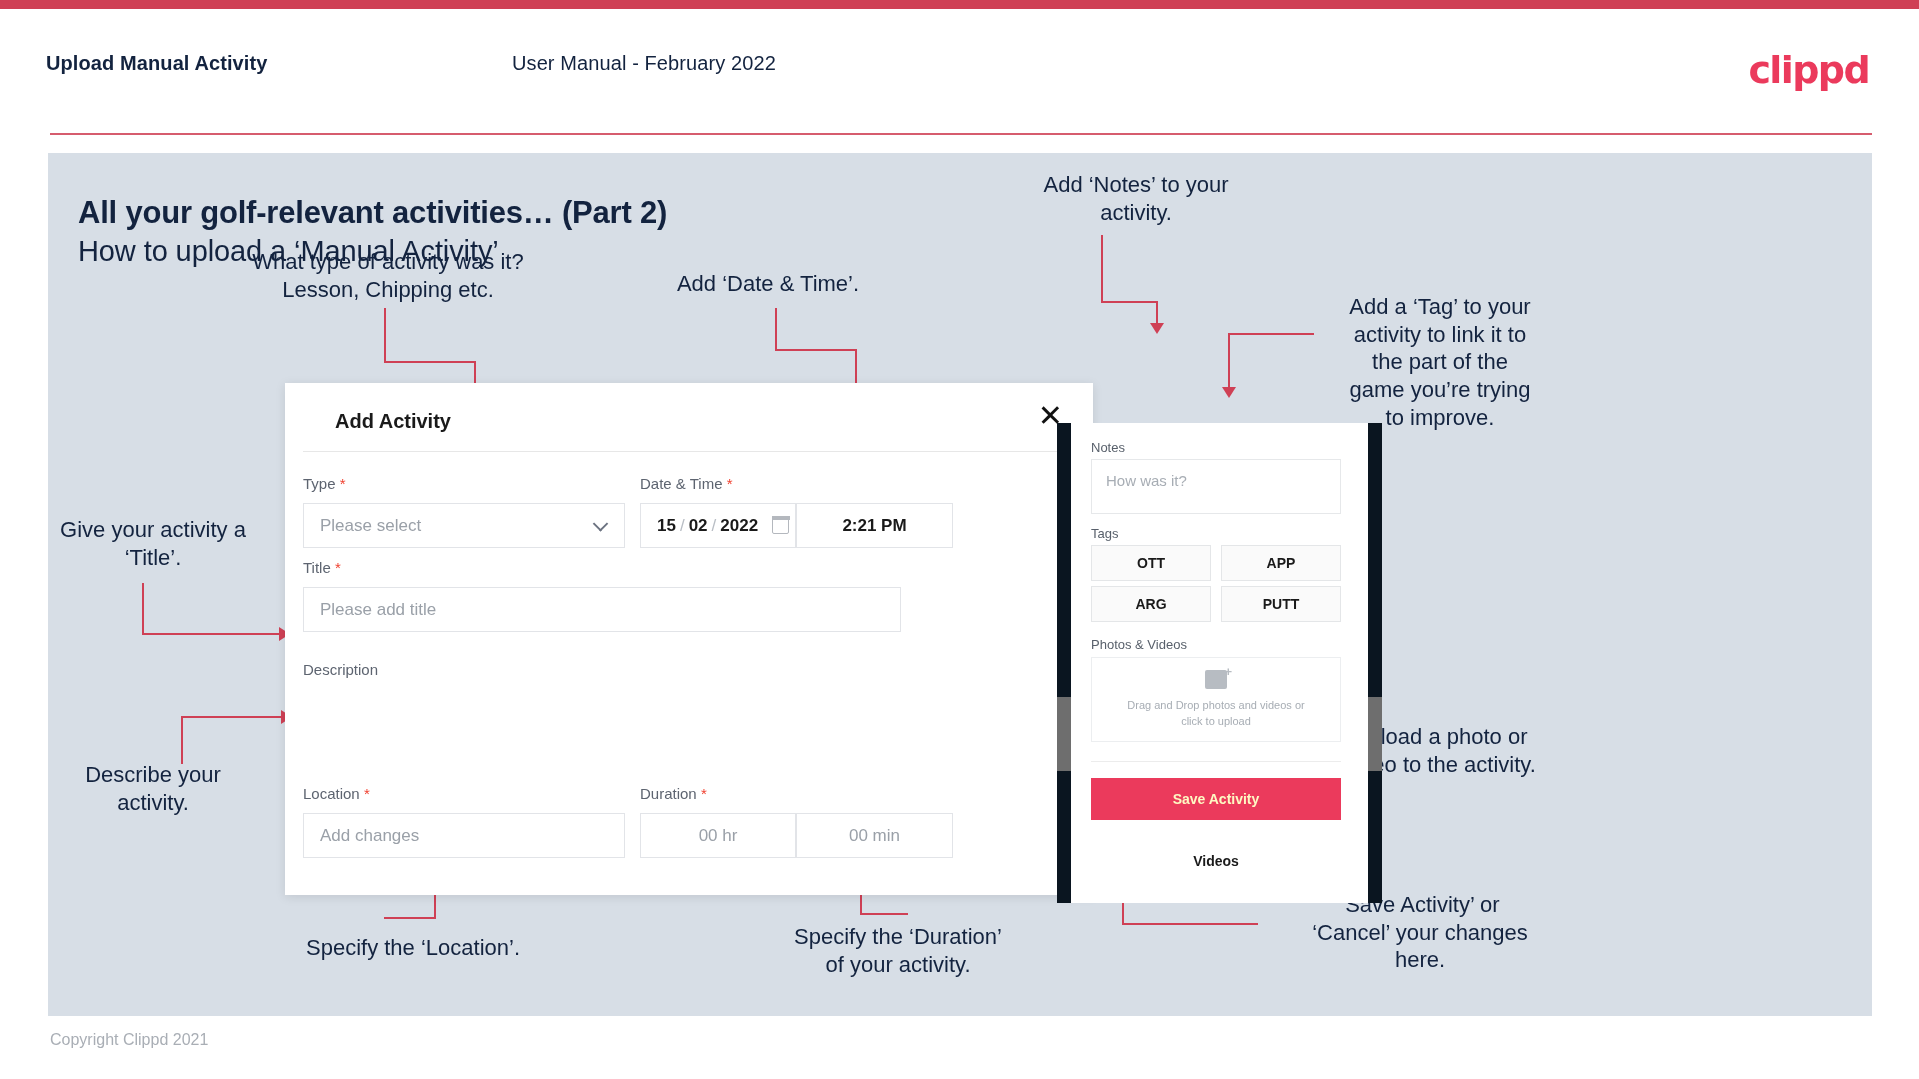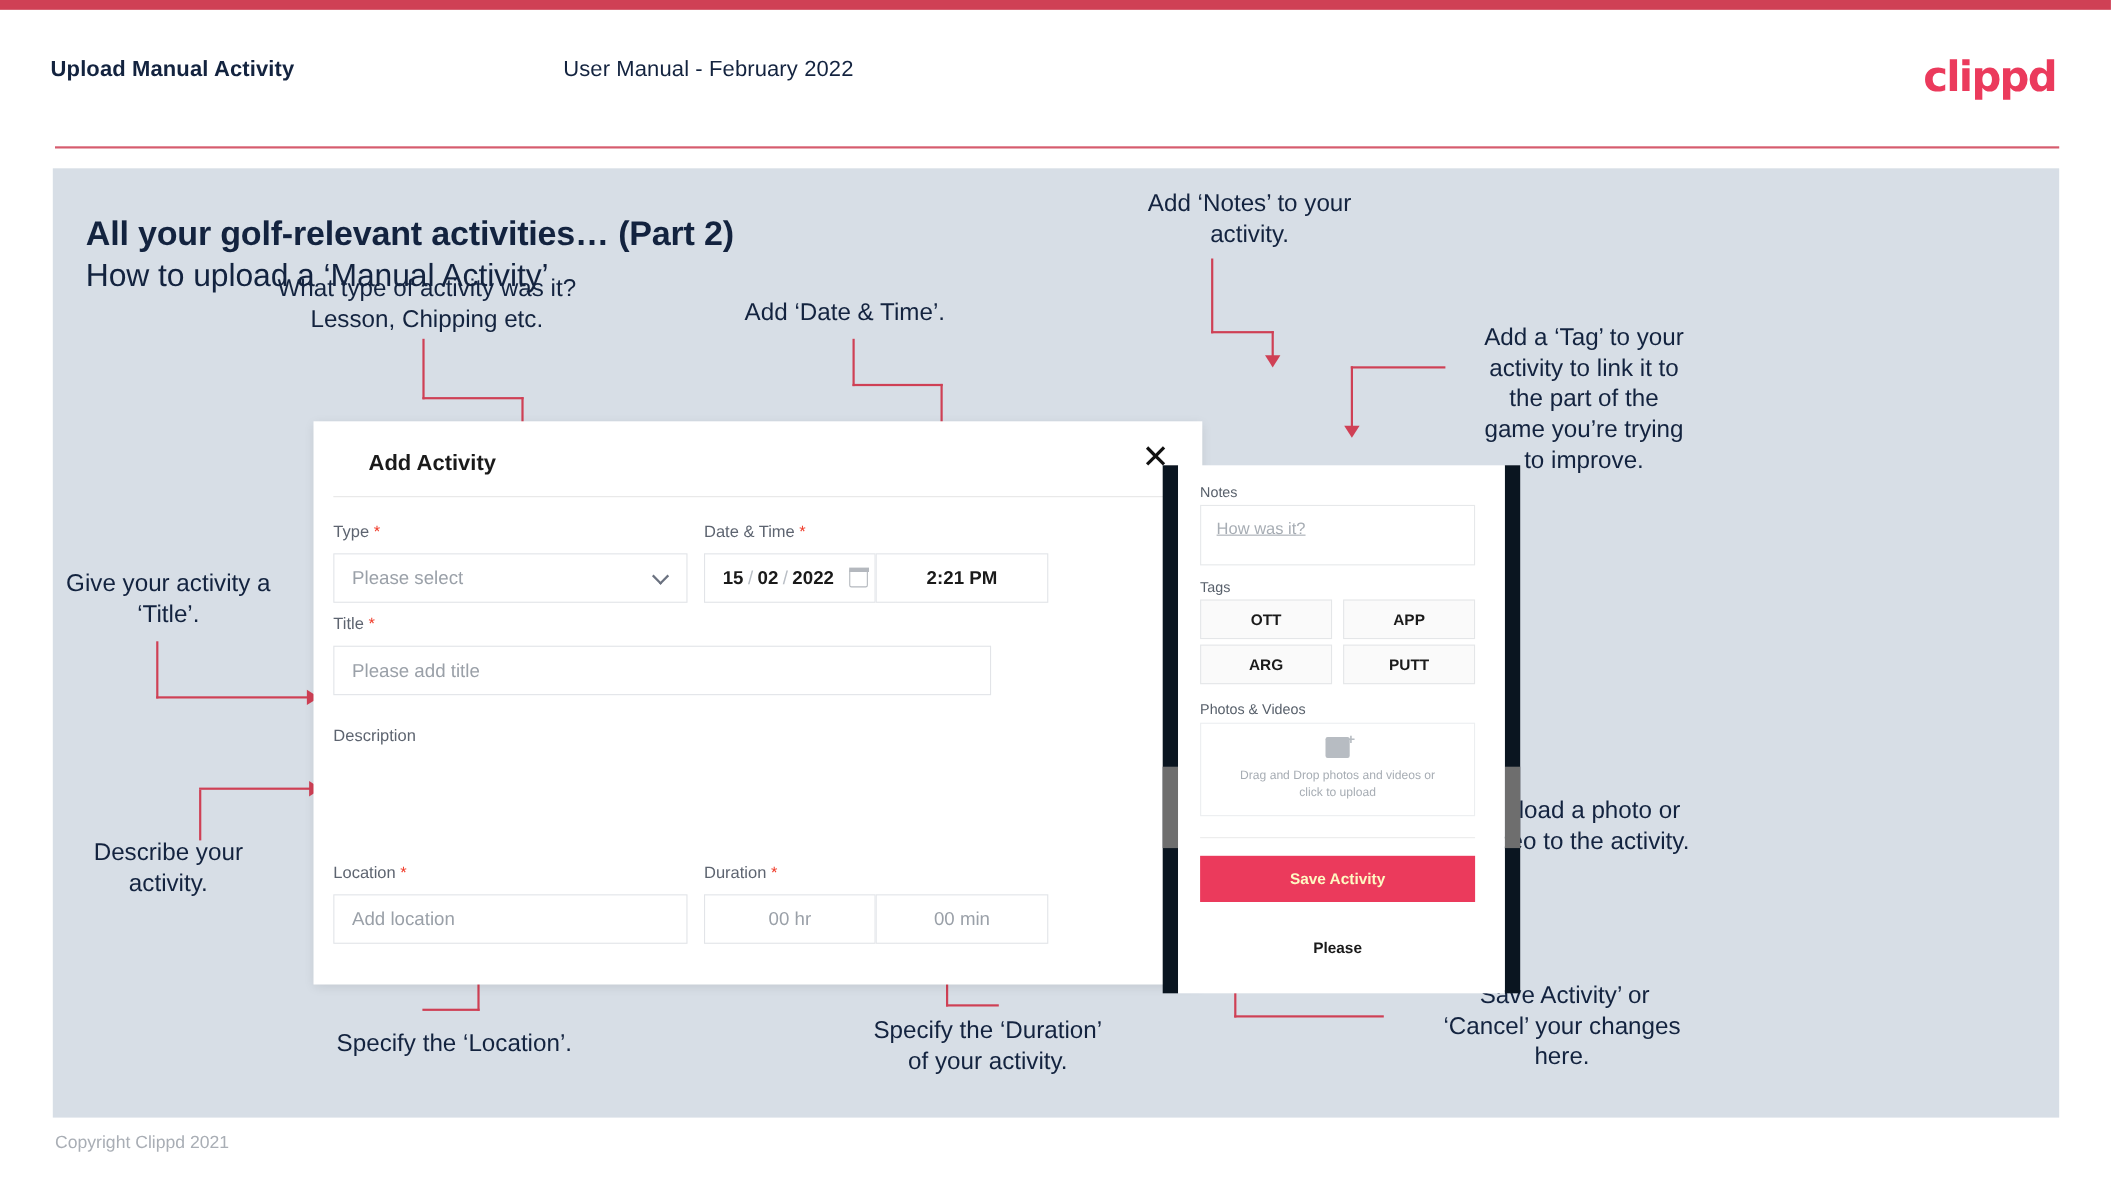--- a/index.html
+++ b/index.html
@@ -151,21 +151,21 @@
   .bezel-r { right: 0; }
   .bezel-l .btn-a, .bezel-r .btn-a {
     position: absolute; left: 0; width: 14px; background: #6e6e6e;
   }
   .screen {
     position: absolute; left: 14px; top: 0; width: 297px; height: 480px;
     background: #ffffff;
   }
   .p-label { position: absolute; font-size: 13px; color: #58606b; }
   .p-box {
-    position: absolute; border: 1px solid #e6e8ea; background: #fff; text-decoration: underline;
+    position: absolute; border: 1px solid #e6e8ea; background: #fff;
   }
   .p-box.ph { font-size: 15px; color: #a7adb4; padding: 12px 14px; }
   .tag {
     position: absolute; border: 1px solid #e4e6e8; background: #fafafa;
     display: flex; align-items: center; justify-content: center;
     font-size: 14px; font-weight: 700; color: #1a1a1a;
   }
   .drop {
     position: absolute; border: 1px solid #eceef0; background: #fff;
     display: flex; flex-direction: column; align-items: center; justify-content: center;
@@ -319,21 +319,21 @@
 
     <div class="fld-label" style="left:18px; top:278px;">
       <span>Description</span>
     </div>
 
     <div class="fld-label" style="left:18px; top:402px;">
       <span>Location</span>
       <span class="req">*</span>
     </div>
     <div class="inp" style="left:18px; top:430px; width:322px; height:45px;">
-      <span class="txt">Add location</span>
+      <span class="txt">Add changes</span>
     </div>
 
     <div class="fld-label" style="left:355px; top:402px;">
       <span>Duration</span>
       <span class="req">*</span>
     </div>
     <div class="inp center" style="left:355px; top:430px; width:156px; height:45px;">
       <span class="txt">00 hr</span>
     </div>
     <div class="inp center" style="left:511px; top:430px; width:157px; height:45px;">
@@ -379,20 +379,20 @@
         <span class="drop-txt" style="white-space:pre-line;">Drag and Drop photos and videos or
 click to upload</span>
       </div>
 
       <div class="p-rule" style="left:20px; top:338px; width:250px;"></div>
 
       <div class="save-btn" style="left:20px; top:355px; width:250px; height:42px;">
         <span>Save Activity</span>
       </div>
       <div class="cancel-btn" style="left:20px; top:430px; width:250px;">
-        <span>Please</span>
+        <span>Videos</span>
       </div>
     </div>
   </div>
 
 </div>
 
 <div class="footer">Copyright Clippd 2021</div>
 
 </body></html>

